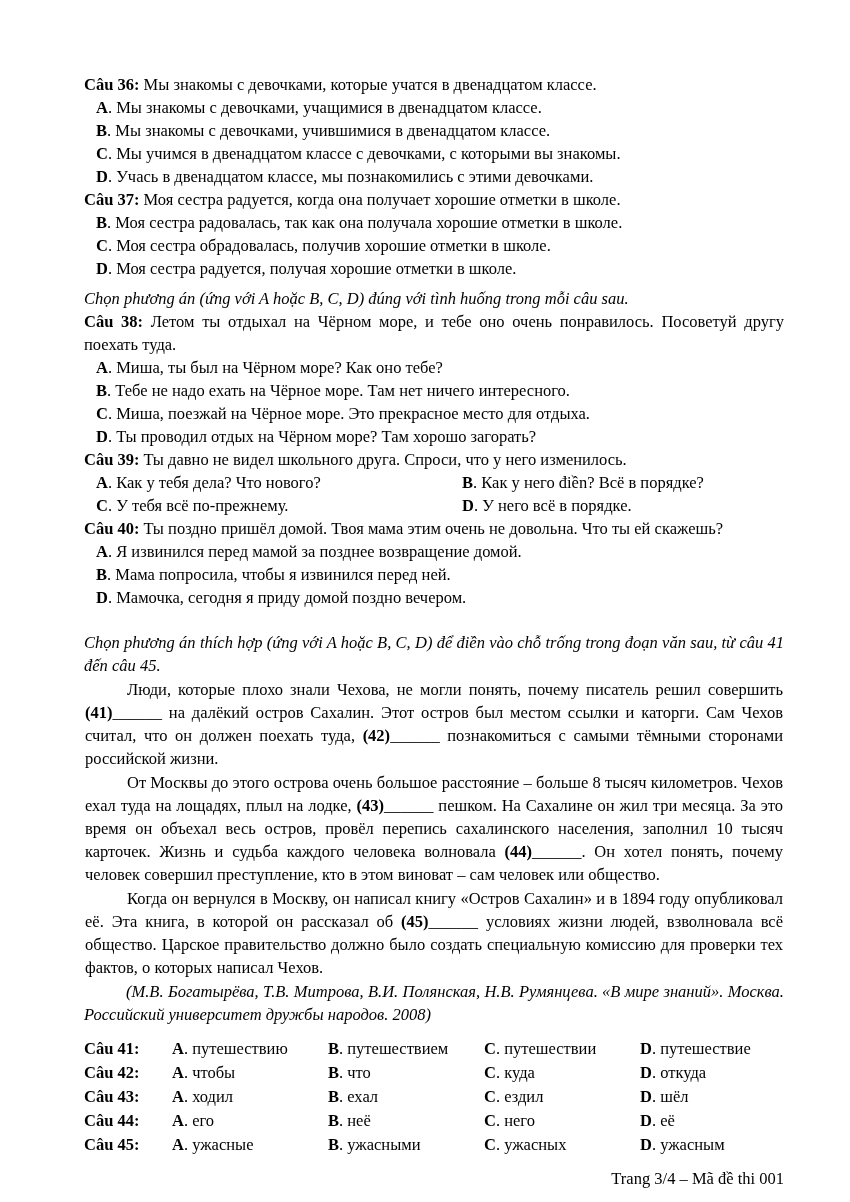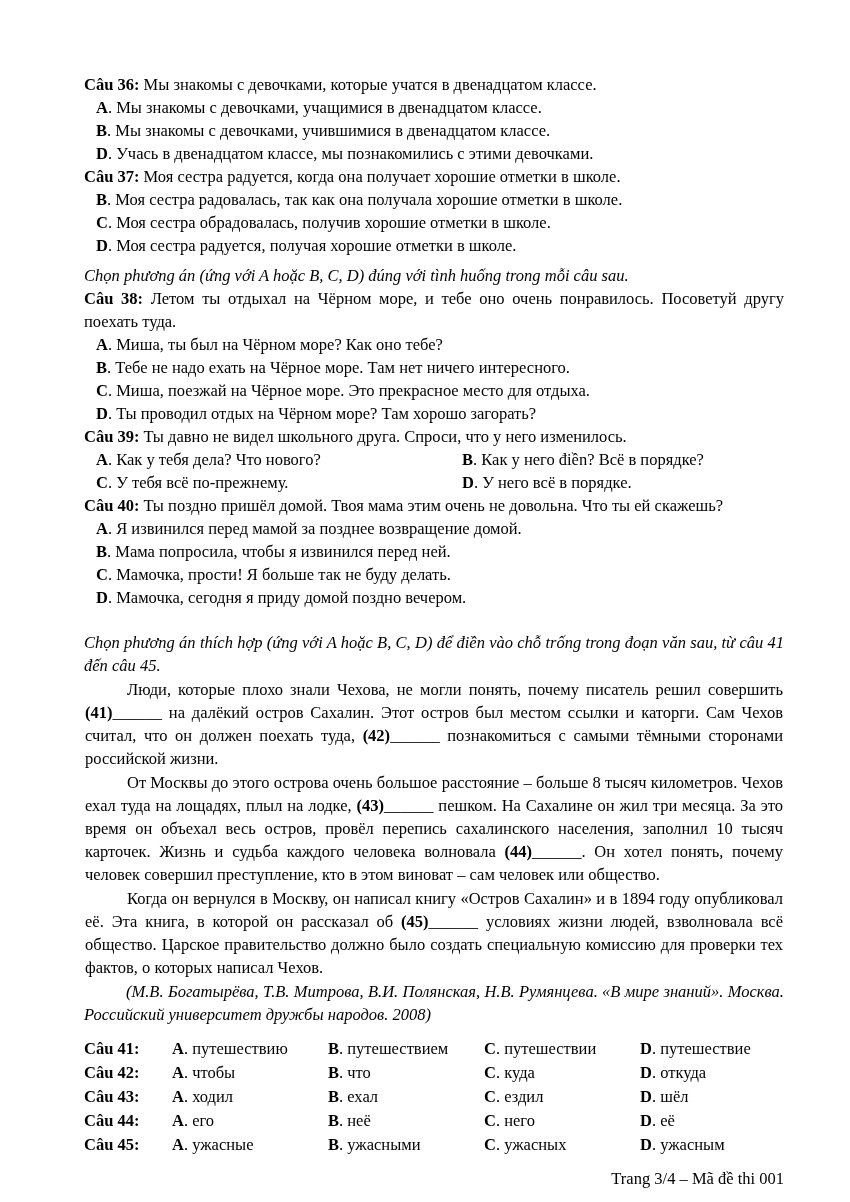--- a/index.html
+++ b/index.html
@@ -38,20 +38,21 @@
 </head>
 <body>
 
 <div class="page">
 
   <section>
     <p class="qhead"><b class="qlabel">Câu 36:</b> <span>Мы знакомы с девочками, которые учатся в двенадцатом классе.</span></p>
     <div class="opts">
       <p class="opt"><b class="optletter">A</b><span>Мы знакомы с девочками, учащимися в двенадцатом классе.</span></p>
       <p class="opt"><b class="optletter">B</b><span>Мы знакомы с девочками, учившимися в двенадцатом классе.</span></p>
+      <p class="opt"><b class="optletter">C</b><span>Мы учимся в двенадцатом классе с девочками, с которыми вы знакомы.</span></p>
       <p class="opt"><b class="optletter">D</b><span>Учась в двенадцатом классе, мы познакомились с этими девочками.</span></p>
     </div>
   </section>
 
   <section>
     <p class="qhead"><b class="qlabel">Câu 37:</b> <span>Моя сестра радуется, когда она получает хорошие отметки в школе.</span></p>
     <div class="opts">
       <p class="opt"><b class="optletter">B</b><span>Моя сестра радовалась, так как она получала хорошие отметки в школе.</span></p>
       <p class="opt"><b class="optletter">C</b><span>Моя сестра обрадовалась, получив хорошие отметки в школе.</span></p>
       <p class="opt"><b class="optletter">D</b><span>Моя сестра радуется, получая хорошие отметки в школе.</span></p>
@@ -78,21 +79,20 @@
       <p class="opt"><b class="optletter">C</b><span>У тебя всё по-прежнему.</span></p>
       <p class="opt"><b class="optletter">D</b><span>У него всё в порядке.</span></p>
     </div>
   </section>
 
   <section>
     <p class="qhead"><b class="qlabel">Câu 40:</b> <span>Ты поздно пришёл домой. Твоя мама этим очень не довольна. Что ты ей скажешь?</span></p>
     <div class="opts">
       <p class="opt"><b class="optletter">A</b><span>Я извинился перед мамой за позднее возвращение домой.</span></p>
       <p class="opt"><b class="optletter">B</b><span>Мама попросила, чтобы я извинился перед ней.</span></p>
-      <p class="opt"><b class="optletter">C</b><span>Мамочка, прости! Я больше так не буду делать.</span></p>
       <p class="opt"><b class="optletter">D</b><span>Мамочка, сегодня я приду домой поздно вечером.</span></p>
     </div>
   </section>
 
   <p class="heading heading2">Chọn phương án thích hợp (ứng với A hoặc B, C, D) để điền vào chỗ trống trong đoạn văn sau, từ câu 41 đến câu 45.</p>
 
   <div>
     <p class="para"><span>Люди, которые плохо знали Чехова, не могли понять, почему писатель решил совершить </span><b class="blank-label">(41)</b><span>______ на далёкий остров Сахалин. Этот остров был местом ссылки и каторги. Сам Чехов считал, что он должен поехать туда, </span><b class="blank-label">(42)</b><span>______ познакомиться с самыми тёмными сторонами российской жизни.</span></p>
     <p class="para"><span>От Москвы до этого острова очень большое расстояние – больше 8 тысяч километров. Чехов ехал туда на лощадях, плыл на лодке, </span><b class="blank-label">(43)</b><span>______ пешком. На Сахалине он жил три месяца. За это время он объехал весь остров, провёл перепись сахалинского населения, заполнил 10 тысяч карточек. Жизнь и судьба каждого человека волновала </span><b class="blank-label">(44)</b><span>______. Он хотел понять, почему человек совершил преступление, кто в этом виноват – сам человек или общество.</span></p>
     <p class="para"><span>Когда он вернулся в Москву, он написал книгу «Остров Сахалин» и в 1894 году опубликовал её. Эта книга, в которой он рассказал об </span><b class="blank-label">(45)</b><span>______ условиях жизни людей, взволновала всё общество. Царское правительство должно было создать специальную комиссию для проверки тех фактов, о которых написал Чехов.</span></p>

